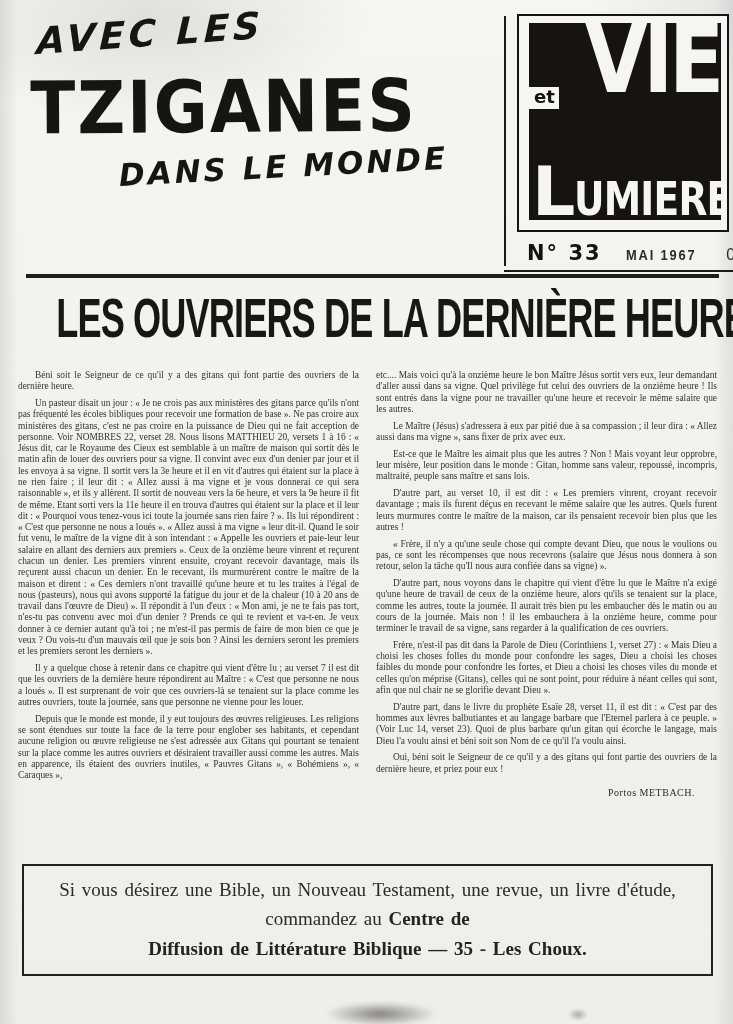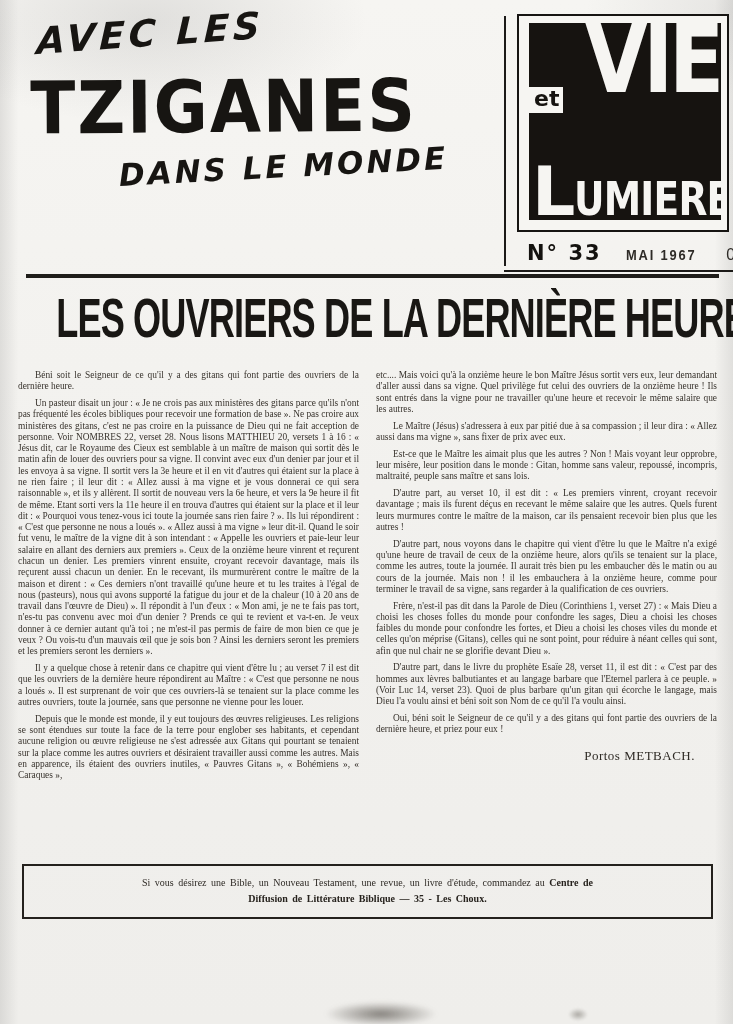--- a/index.html
+++ b/index.html
@@ -47,21 +47,21 @@
   .logo-panel{ position:relative; height:100%; background:#161310; overflow:hidden; }
   .logo-vie{
     position:absolute; top:-10px; right:1px;
     color:#f6f5f2; font-family:"DejaVu Sans", sans-serif;
     font-weight:bold; font-size:94px; line-height:1; letter-spacing:-5px;
     transform:scaleX(.86); transform-origin:right top;
   }
   .logo-et{
     position:absolute; left:0; top:64px;
     background:#f6f5f2; color:#161310;
-    font-family:"DejaVu Sans", sans-serif; font-weight:bold; font-size:22px;
+    font-family:"DejaVu Sans", sans-serif; font-weight:bold; font-size:18px;
     padding:0 4px 2px 5px; line-height:1.1;
   }
   .logo-lumiere{
     position:absolute; left:3px; bottom:1px; right:0;
     color:#f6f5f2; font-family:"DejaVu Sans", sans-serif; font-weight:bold;
     display:flex; align-items:baseline; letter-spacing:-1px; white-space:nowrap;
   }
   .lumiere-initial{ font-size:68px; line-height:.8; }
   .lumiere-rest{ font-size:47px; line-height:.8; transform:scaleX(.8); transform-origin:left bottom; }
 
@@ -90,29 +90,29 @@
   
   .article{
     display:flex; gap:17px;
     margin:16px 16px 0 18px; height:478px; overflow:hidden;
     text-align:justify;
     font-size:9.4px; line-height:1.2; font-weight:normal; color:#38332d;
   }
   .col{ flex:1 1 0; }
   .col p{ margin-bottom:5.5px; text-indent:17px; }
   .col p.no-indent{ text-indent:0; }
-  .signature{ text-align:right; padding-right:22px; margin-top:12px; font-size:13px; letter-spacing:.5px; color:#2e2a25; }
+  .signature{ text-align:right; padding-right:22px; margin-top:12px; font-size:10px; letter-spacing:.5px; color:#2e2a25; }
 
   
   .footer-box{
     margin:16px 20px 0 22px;
     border:2px solid #24211d;
     padding:9px 26px 11px;
     text-align:center;
-    font-size:10px; line-height:1.55; color:#2e2a25;
+    font-size:19px; line-height:1.55; color:#2e2a25;
     word-spacing:2px;
   }
   .footer-box b{ color:#26221d; }
 
   
   .smudge-a{
     position:absolute; left:326px; top:1002px; width:110px; height:24px;
     background:radial-gradient(ellipse at center, rgba(75,70,64,.65), rgba(75,70,64,0) 72%);
     filter:blur(2px);
   }
@@ -166,20 +166,21 @@
       <p>Béni soit le Seigneur de ce qu'il y a des gitans qui font partie des ouvriers de la dernière heure.</p>
       <p>Un pasteur disait un jour : « Je ne crois pas aux ministères des gitans parce qu'ils n'ont pas fréquenté les écoles bibliques pour recevoir une formation de base ». Ne pas croire aux ministères des gitans, c'est ne pas croire en la puissance de Dieu qui ne fait acception de personne. Voir NOMBRES 22, verset 28. Nous lisons MATTHIEU 20, versets 1 à 16 : « Jésus dit, car le Royaume des Cieux est semblable à un maître de maison qui sortit dès le matin afin de louer des ouvriers pour sa vigne. Il convint avec eux d'un denier par jour et il les envoya à sa vigne. Il sortit vers la 3e heure et il en vit d'autres qui étaient sur la place à ne rien faire ; il leur dit : « Allez aussi à ma vigne et je vous donnerai ce qui sera raisonnable », et ils y allèrent. Il sortit de nouveau vers la 6e heure, et vers la 9e heure il fit de même. Etant sorti vers la 11e heure il en trouva d'autres qui étaient sur la place et il leur dit : « Pourquoi vous tenez-vous ici toute la journée sans rien faire ? ». Ils lui répondirent : « C'est que personne ne nous a loués ». « Allez aussi à ma vigne » leur dit-il. Quand le soir fut venu, le maître de la vigne dit à son intendant : « Appelle les ouvriers et paie-leur leur salaire en allant des derniers aux premiers ». Ceux de la onzième heure vinrent et reçurent chacun un denier. Les premiers vinrent ensuite, croyant recevoir davantage, mais ils reçurent aussi chacun un denier. En le recevant, ils murmurèrent contre le maître de la maison et dirent : « Ces derniers n'ont travaillé qu'une heure et tu les traites à l'égal de nous (pasteurs), nous qui avons supporté la fatigue du jour et de la chaleur (10 à 20 ans de travail dans l'œuvre de Dieu) ». Il répondit à l'un d'eux : « Mon ami, je ne te fais pas tort, n'es-tu pas convenu avec moi d'un denier ? Prends ce qui te revient et va-t-en. Je veux donner à ce dernier autant qu'à toi ; ne m'est-il pas permis de faire de mon bien ce que je veux ? Ou vois-tu d'un mauvais œil que je sois bon ? Ainsi les derniers seront les premiers et les premiers seront les derniers ».</p>
       <p>Il y a quelque chose à retenir dans ce chapitre qui vient d'être lu ; au verset 7 il est dit que les ouvriers de la dernière heure répondirent au Maître : « C'est que personne ne nous a loués ». Il est surprenant de voir que ces ouvriers-là se tenaient sur la place comme les autres ouvriers, toute la journée, sans que personne ne vienne pour les louer.</p>
       <p>Depuis que le monde est monde, il y eut toujours des œuvres religieuses. Les religions se sont étendues sur toute la face de la terre pour englober ses habitants, et cependant aucune religion ou œuvre religieuse ne s'est adressée aux Gitans qui pourtant se tenaient sur la place comme les autres ouvriers et désiraient travailler aussi comme les autres. Mais en apparence, ils étaient des ouvriers inutiles, « Pauvres Gitans », « Bohémiens », « Caraques »,</p>
     </div>
     <div class="col">
       <p class="no-indent">etc.... Mais voici qu'à la onzième heure le bon Maître Jésus sortit vers eux, leur demandant d'aller aussi dans sa vigne. Quel privilège fut celui des ouvriers de la onzième heure ! Ils sont entrés dans la vigne pour ne travailler qu'une heure et recevoir le même salaire que les autres.</p>
       <p>Le Maître (Jésus) s'adressera à eux par pitié due à sa compassion ; il leur dira : « Allez aussi dans ma vigne », sans fixer de prix avec eux.</p>
       <p>Est-ce que le Maître les aimait plus que les autres ? Non ! Mais voyant leur opprobre, leur misère, leur position dans le monde : Gitan, homme sans valeur, repoussé, incompris, maltraité, peuple sans maître et sans lois.</p>
       <p>D'autre part, au verset 10, il est dit : « Les premiers vinrent, croyant recevoir davantage ; mais ils furent déçus en recevant le même salaire que les autres. Quels furent leurs murmures contre le maître de la maison, car ils pensaient recevoir bien plus que les autres !</p>
+      <p>« Frère, il n'y a qu'une seule chose qui compte devant Dieu, que nous le voulions ou pas, ce sont les récompenses que nous recevrons (salaire que Jésus nous donnera à son retour, selon la tâche qu'Il nous aura confiée dans sa vigne) ».</p>
       <p>D'autre part, nous voyons dans le chapitre qui vient d'être lu que le Maître n'a exigé qu'une heure de travail de ceux de la onzième heure, alors qu'ils se tenaient sur la place, comme les autres, toute la journée. Il aurait très bien pu les embaucher dès le matin ou au cours de la journée. Mais non ! il les embauchera à la onzième heure, comme pour terminer le travail de sa vigne, sans regarder à la qualification de ces ouvriers.</p>
       <p>Frère, n'est-il pas dit dans la Parole de Dieu (Corinthiens 1, verset 27) : « Mais Dieu a choisi les choses folles du monde pour confondre les sages, Dieu a choisi les choses faibles du monde pour confondre les fortes, et Dieu a choisi les choses viles du monde et celles qu'on méprise (Gitans), celles qui ne sont point, pour réduire à néant celles qui sont, afin que nul chair ne se glorifie devant Dieu ».</p>
       <p>D'autre part, dans le livre du prophète Esaïe 28, verset 11, il est dit : « C'est par des hommes aux lèvres balbutiantes et au langage barbare que l'Eternel parlera à ce peuple. » (Voir Luc 14, verset 23). Quoi de plus barbare qu'un gitan qui écorche le langage, mais Dieu l'a voulu ainsi et béni soit son Nom de ce qu'il l'a voulu ainsi.</p>
       <p>Oui, béni soit le Seigneur de ce qu'il y a des gitans qui font partie des ouvriers de la dernière heure, et priez pour eux !</p>
       <div class="signature">Portos METBACH.</div>
     </div>
   </main>
 
   <div class="footer-box">
     <span>Si vous désirez une Bible, un Nouveau Testament, une revue, un livre d'étude, commandez au </span><b>Centre de</b><br>

